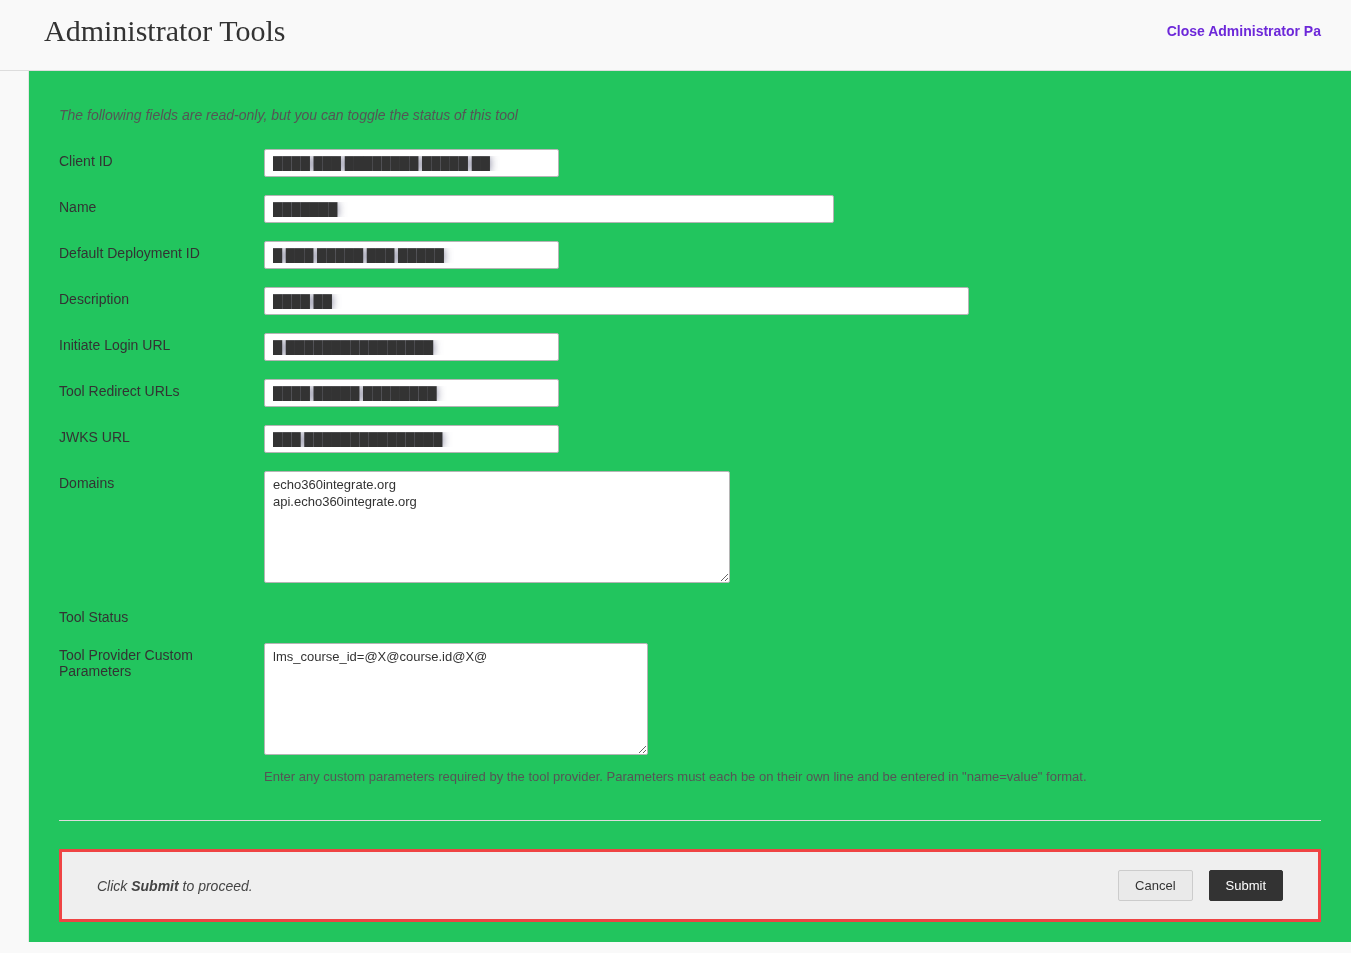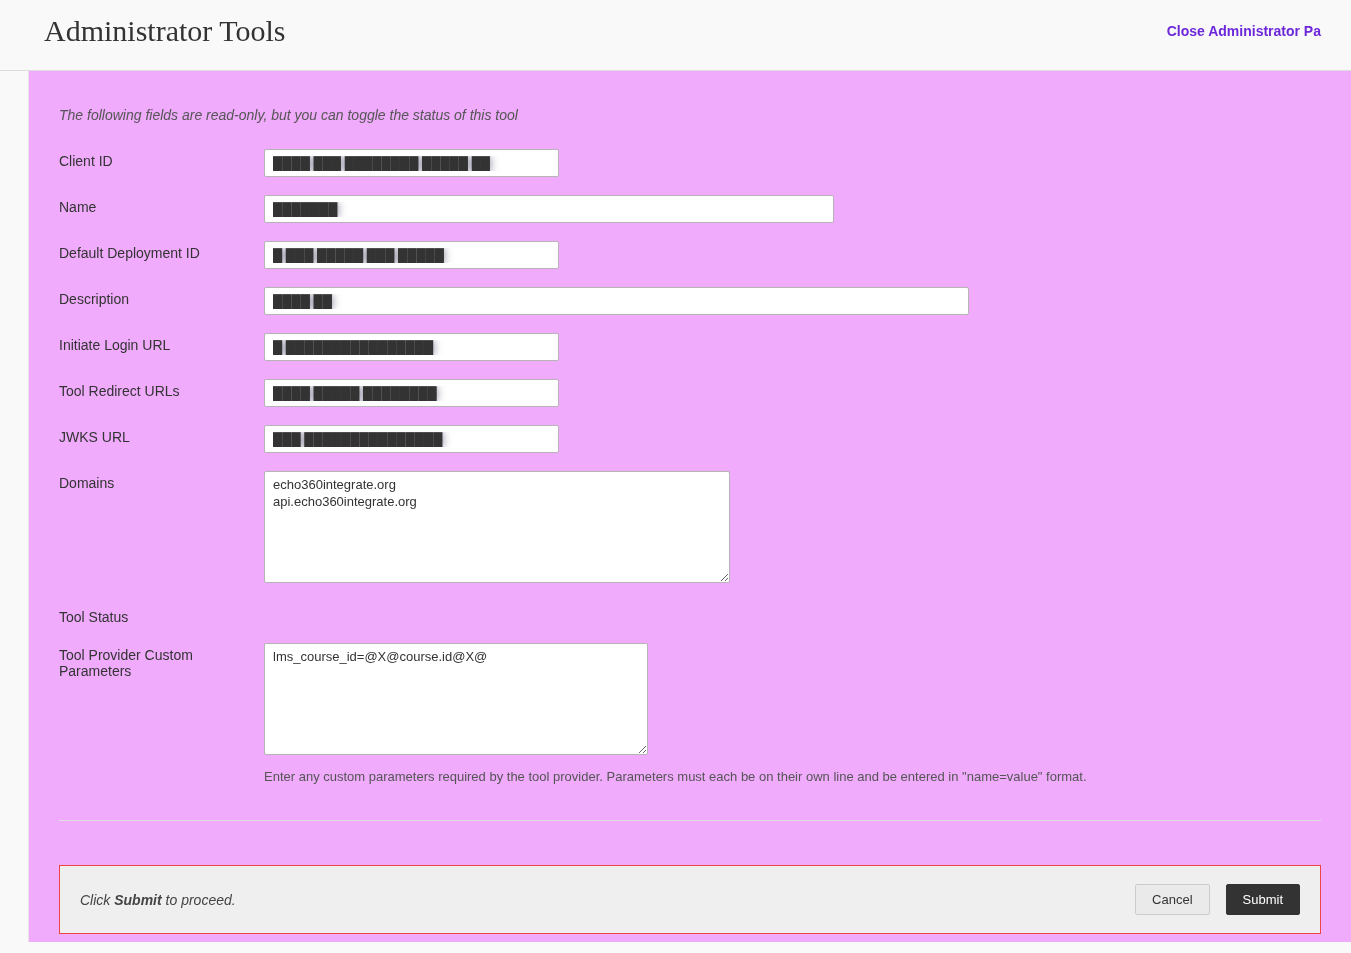--- a/index.html
+++ b/index.html
@@ -7,21 +7,21 @@
   .header {
     display: flex; justify-content: space-between; align-items: center;
     padding: 14px 30px 22px 44px; border-bottom: 1px solid #ddd;
   }
   .header-title {
     font-family: Georgia, "Times New Roman", serif;
     font-size: 30px; font-weight: 400; color: #333;
   }
   .close-link { font-size: 14px; font-weight: bold; color: #6d28d9; cursor: pointer; white-space: nowrap; }
   .panel {
-    background: #f0abfc; margin-left: 28px; border-left: 1px solid #e5e5e5;
+    background: #22c55e; margin-left: 28px; border-left: 1px solid #e5e5e5;
     min-height: 871px; padding: 0;
   }
   .inner { padding: 36px 30px 0 30px; }
   .intro { font-style: italic; color: #555; font-size: 14px; margin-bottom: 26px; }
   .form-row { display: flex; align-items: flex-start; margin-bottom: 18px; }
   .label-col { width: 205px; flex-shrink: 0; font-size: 14px; color: #333; padding-top: 4px; }
   .field-col { flex: 1; }
   input[type="text"], textarea {
     border: 1px solid #b5b5b5; border-radius: 2px; padding: 5px 8px;
     font-size: 13px; font-family: Arial, Helvetica, sans-serif; color: #333; background: #fff;
@@ -31,23 +31,23 @@
   .w-md { width: 570px; height: 28px; }
   .w-lg { width: 705px; height: 28px; }
   .ta-domains { width: 466px; height: 112px; }
   .ta-params  { width: 384px; height: 112px; }
   .blur { color: transparent; text-shadow: 0 0 8px rgba(100,100,130,0.8); user-select: none; }
   .radio-row { display: flex; align-items: center; font-size: 14px; margin-bottom: 6px; }
   .radio-row input { margin-right: 8px; accent-color: #1976d2; }
   .help { color: #555; font-size: 13px; margin-top: 10px; }
   hr.sep { border: none; border-top: 1px solid #ddd; margin: 36px 0 0 0; }
   .footer {
-    background: #efefef; border: 1px solid #ef4444; margin-top: 44px;
+    background: #efefef; border: 3px solid #ef4444; margin-top: 28px;
     display: flex; justify-content: space-between; align-items: center;
-    padding: 18px 20px;
+    padding: 18px 35px;
   }
   .footer-note { font-size: 14px; color: #444; }
   .footer-note em { font-style: italic; }
   .buttons { display: flex; gap: 16px; }
   .btn { font-size: 13px; padding: 7px 16px; border-radius: 2px; cursor: pointer; }
   .btn-cancel { background: #eaeaea; border: 1px solid #ccc; color: #333; }
   .btn-submit { background: #333; border: 1px solid #333; color: #fff; }
 </style>
 </head>
 <body>

